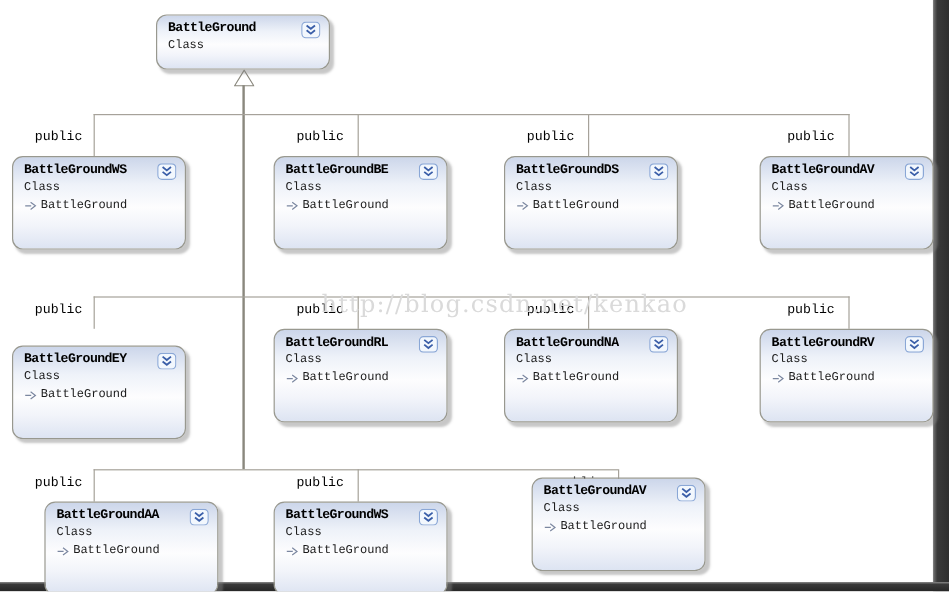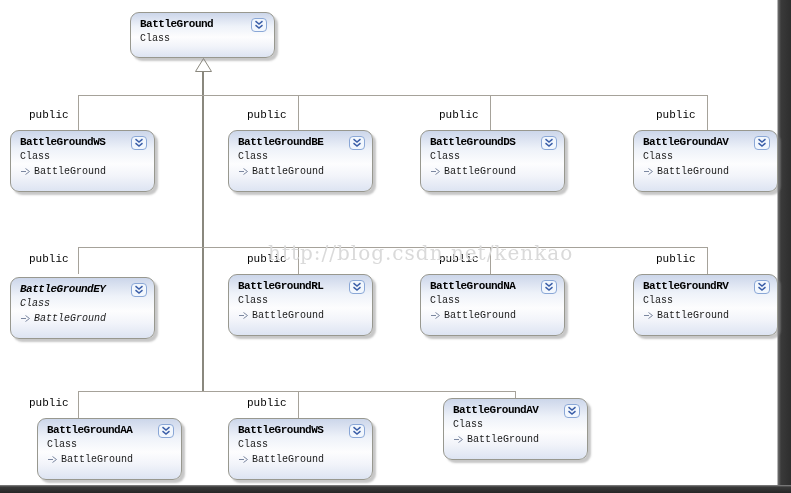--- a/index.html
+++ b/index.html
@@ -18,21 +18,21 @@
   .line.v{width:1px;}
   .trunk{position:absolute;width:2px;background:#8a887e;}
   .tri{position:absolute;left:195px;top:58px;width:17px;height:14px;}
   
   .watermark{position:absolute;left:268px;top:241px;font-family:"DejaVu Serif",serif;
     font-size:20px;color:#dadada;letter-spacing:1px;white-space:nowrap;z-index:3;}
   
   .cbox{position:absolute;width:145px;border:1px solid #98988f;border-radius:9px;
     background:linear-gradient(180deg,#ccd6ea 0%,#eef2f9 30%,#fdfdfe 55%,#f2f4fa 75%,#dde4f2 100%);
     box-shadow:3px 3px 2px rgba(130,130,130,0.45);z-index:4;box-sizing:border-box;}
-  .cbox.small{height:62px;}
+  .cbox.small{height:78px;}
   .cbox.root{height:46px;}
   .cbox .title{position:absolute;left:9px;top:5px;font-weight:bold;font-size:11px;color:#000;
     letter-spacing:-0.5px;white-space:nowrap;}
   .cbox .kind{position:absolute;left:9px;top:20px;font-size:10px;color:#1a1a1a;}
   .cbox .baserow{position:absolute;left:9px;top:35px;font-size:10px;color:#1a1a1a;
     display:flex;align-items:center;gap:3px;}
   .chev{position:absolute;top:5px;right:7px;width:16px;height:14px;cursor:pointer;}
   
   .pub{position:absolute;font-size:11px;color:#000;z-index:2;}
 </style>
@@ -148,21 +148,21 @@
         </svg>
         <span>BattleGround</span>
       </div>
     <svg class="chev" viewBox="0 0 16 14">
         <rect x="0.5" y="0.5" width="15" height="13" rx="3.5" fill="#f2f7fd" stroke="#8aa7d6"></rect>
         <path d="M4.5 3.2 L8 6 L11.5 3.2" fill="none" stroke="#3a5ea8" stroke-width="1.5"></path>
         <path d="M4.5 7.2 L8 10 L11.5 7.2" fill="none" stroke="#3a5ea8" stroke-width="1.5"></path>
       </svg>
   </div>
 
-  <div class="cbox small" style="left:10px;top:277px;font-style:italic;">
+  <div class="cbox small" style="left:10px;top:288px;">
     <div class="title">BattleGroundEY</div>
     <div class="kind">Class</div>
     <div class="baserow">
         <svg width="11" height="9">
           <path d="M1 4.5 H6" stroke="#7b87a0" fill="none"></path>
           <path d="M5.5 1.5 L9.5 4.5 L5.5 7.5" fill="none" stroke="#7b87a0"></path>
         </svg>
         <span>BattleGround</span>
       </div>
     <svg class="chev" viewBox="0 0 16 14">

